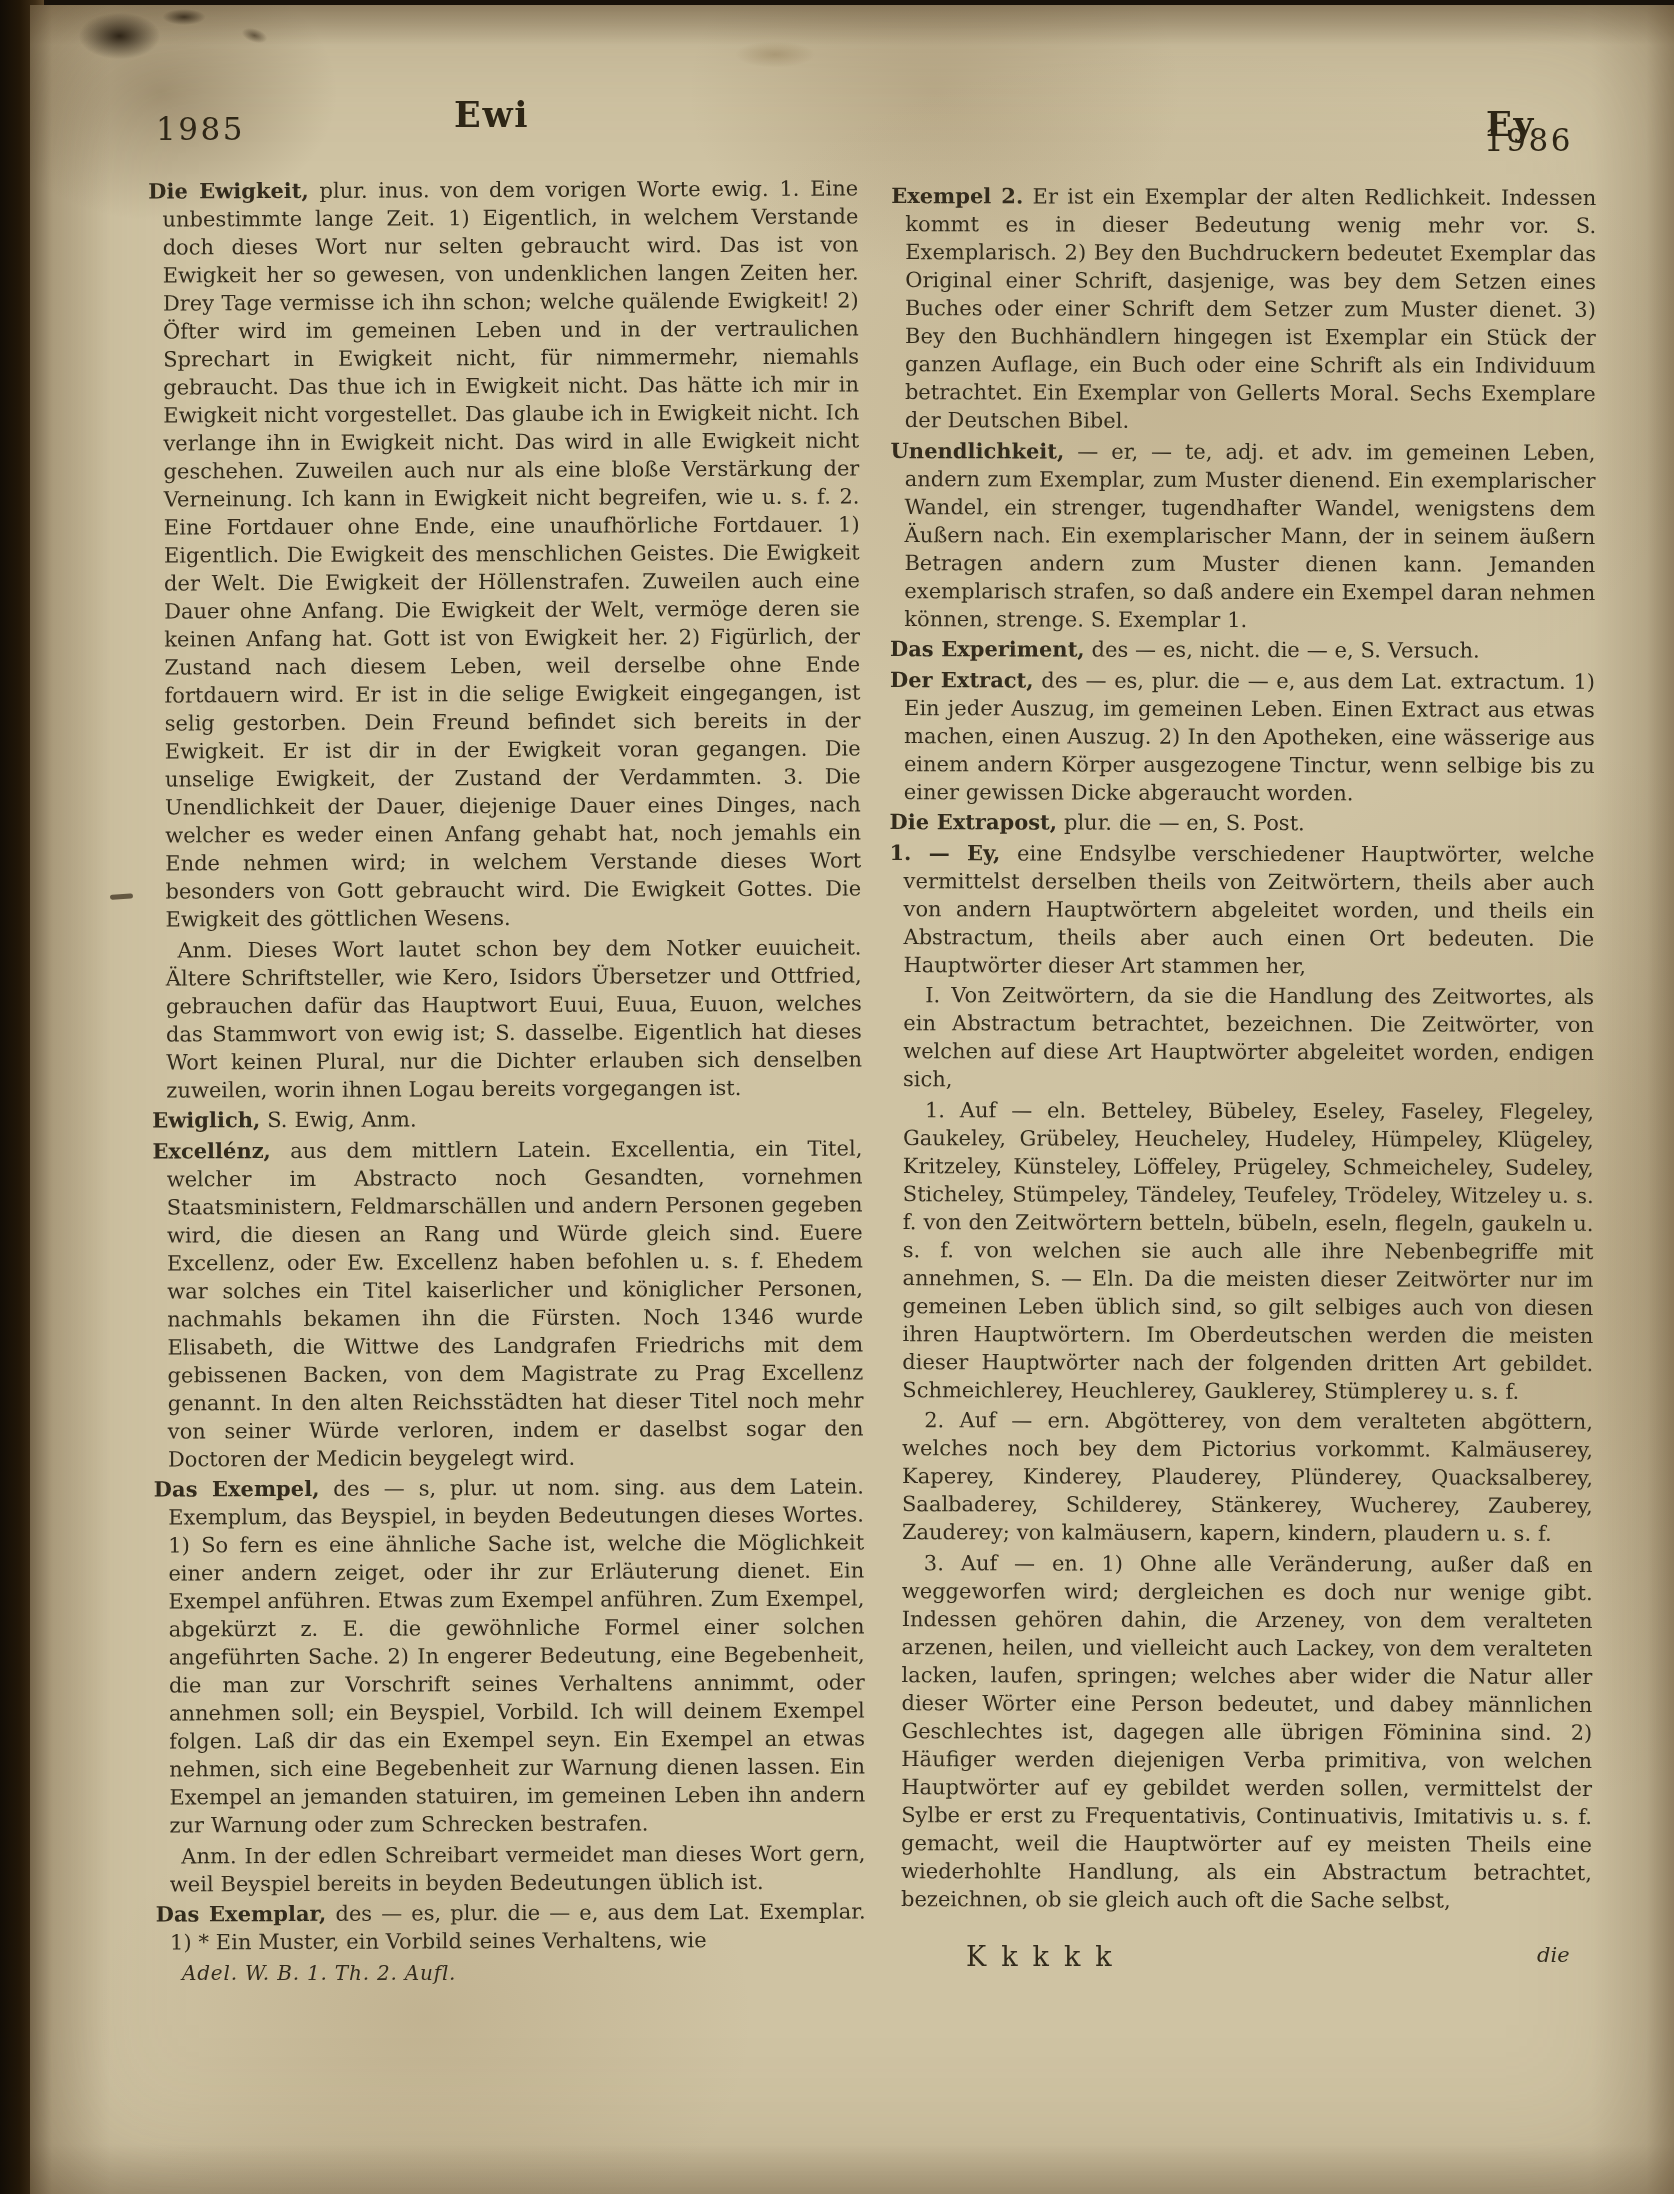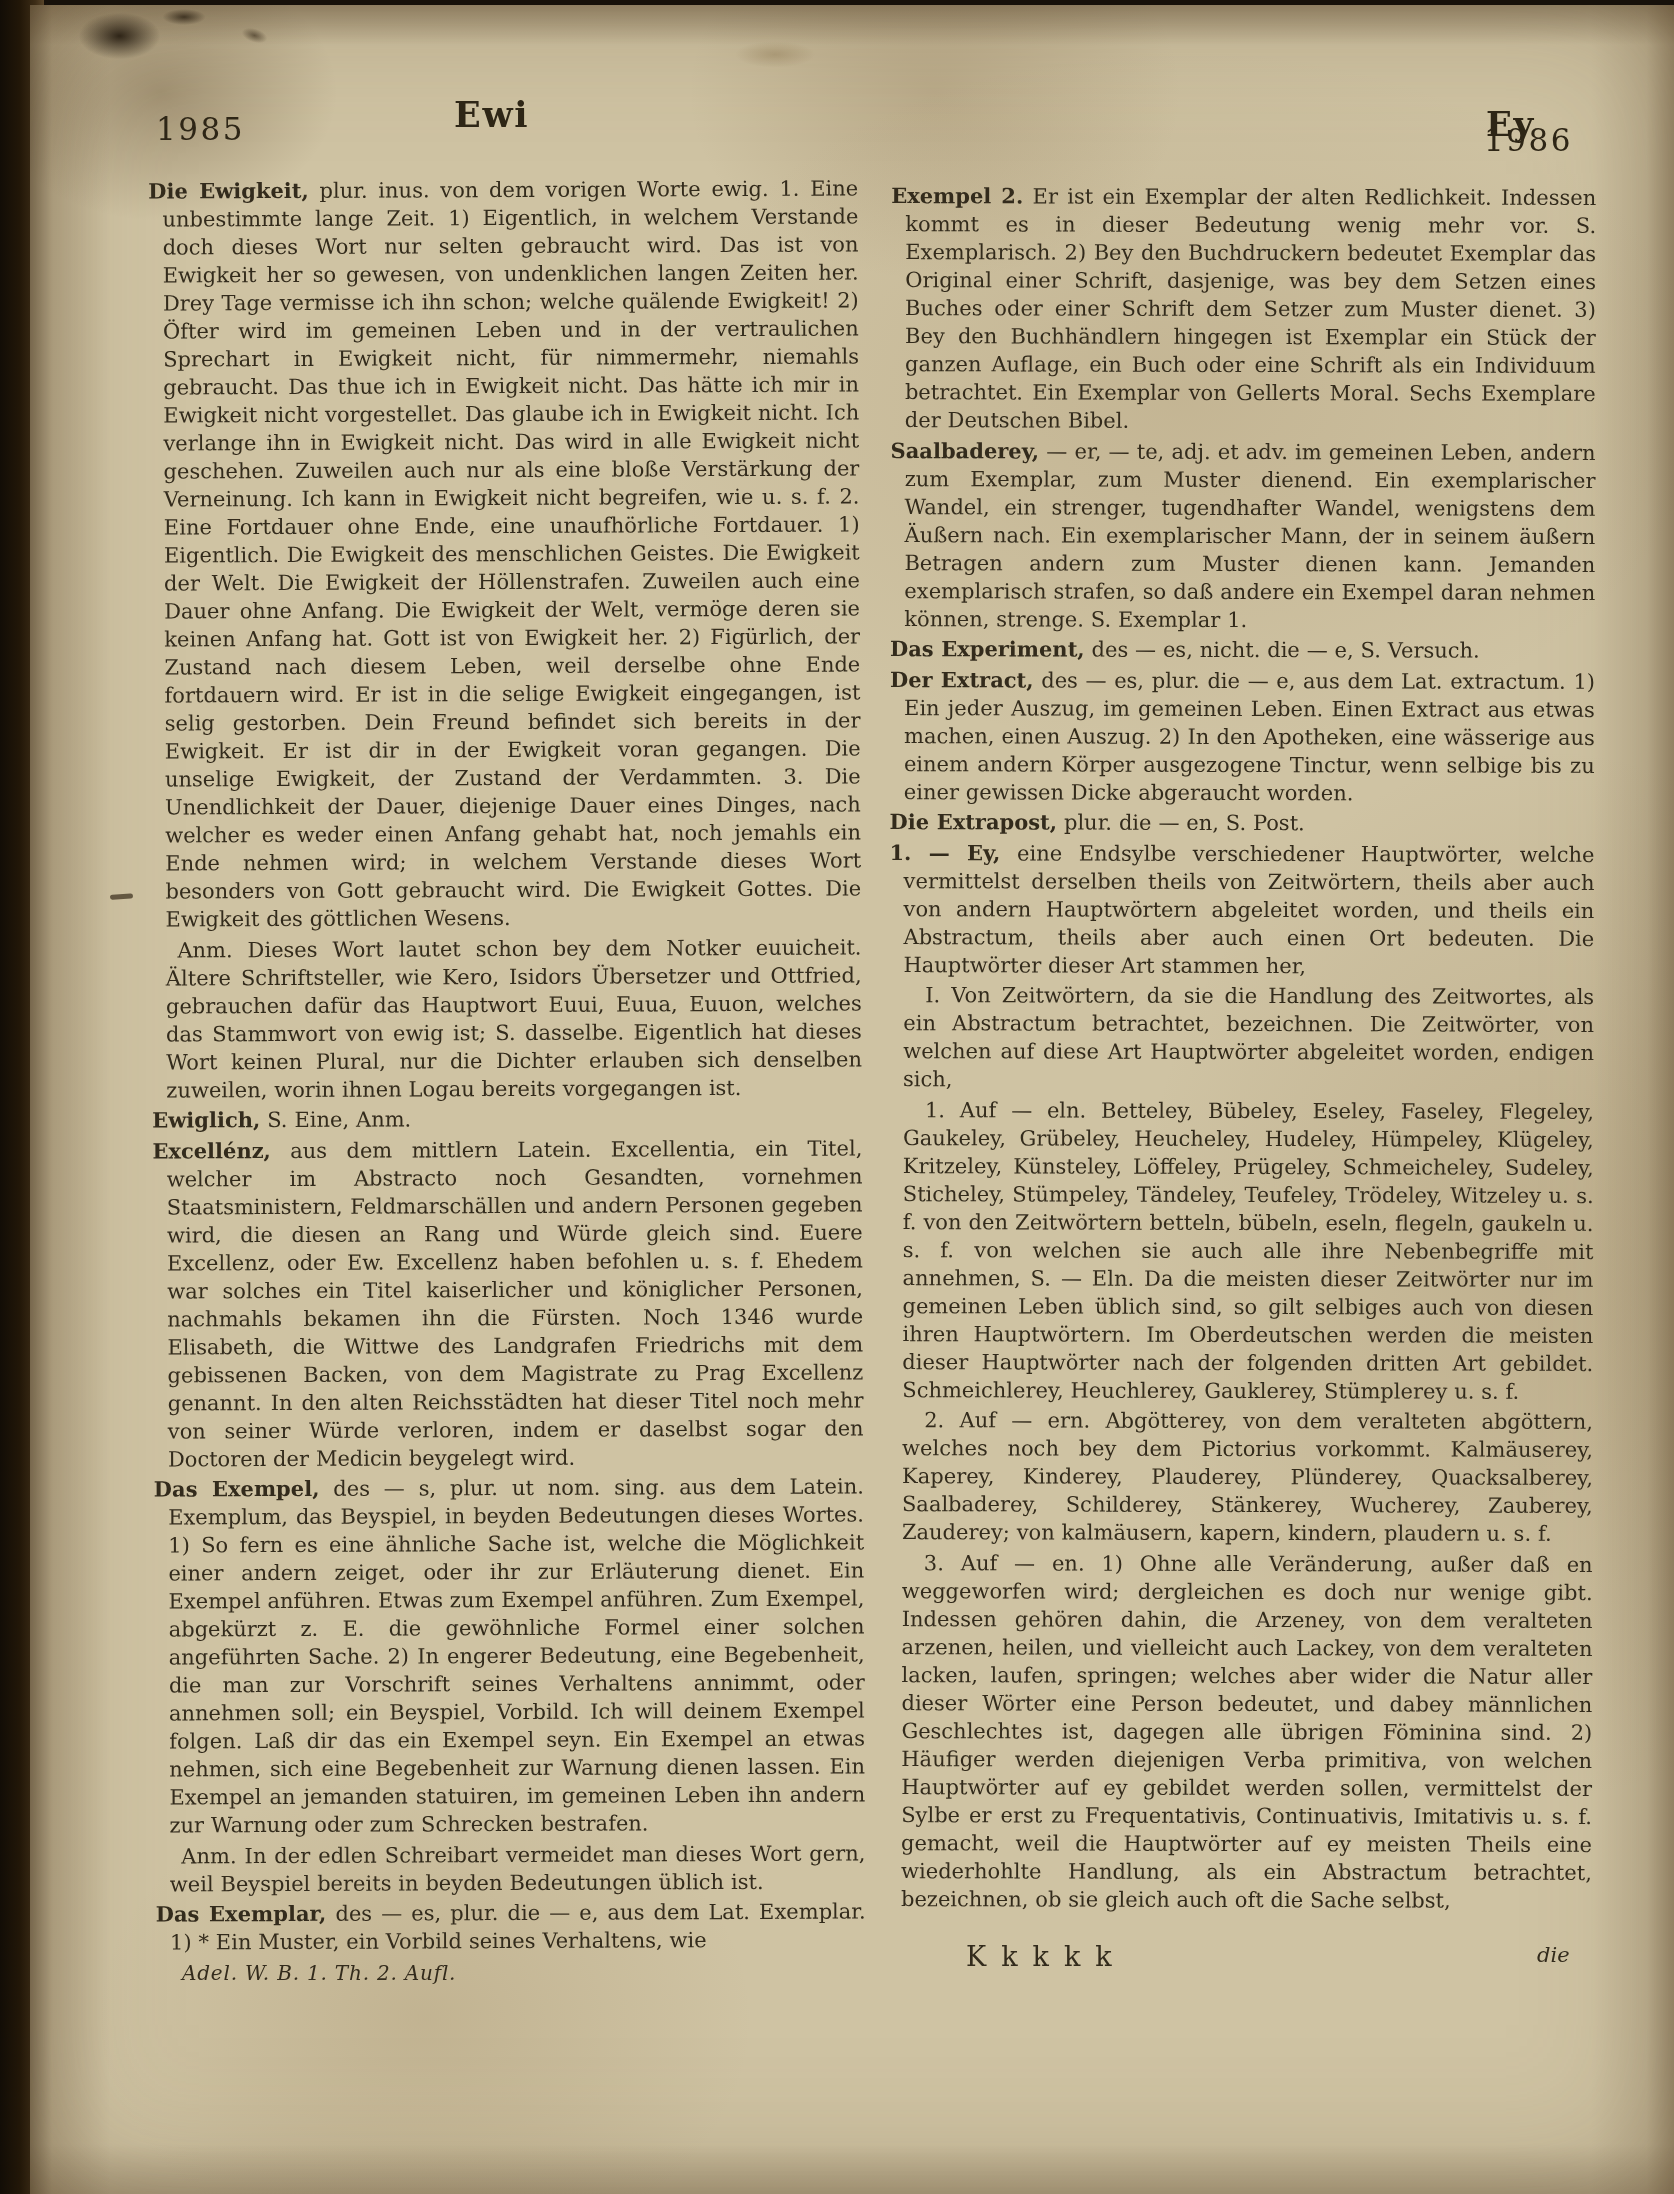--- a/index.html
+++ b/index.html
@@ -102,21 +102,21 @@
     <div class="col col-left">
       <p class="entry">
         <span class="hw">Die Ewigkeit,</span>
         <span>plur. inus. von dem vorigen Worte ewig. 1. Eine unbestimmte lange Zeit. 1) Eigentlich, in welchem Verstande doch dieses Wort nur selten gebraucht wird. Das ist von Ewigkeit her so gewesen, von undenklichen langen Zeiten her. Drey Tage vermisse ich ihn schon; welche quälende Ewigkeit! 2) Öfter wird im gemeinen Leben und in der vertraulichen Sprechart in Ewigkeit nicht, für nimmermehr, niemahls gebraucht. Das thue ich in Ewigkeit nicht. Das hätte ich mir in Ewigkeit nicht vorgestellet. Das glaube ich in Ewigkeit nicht. Ich verlange ihn in Ewigkeit nicht. Das wird in alle Ewigkeit nicht geschehen. Zuweilen auch nur als eine bloße Verstärkung der Verneinung. Ich kann in Ewigkeit nicht begreifen, wie u. s. f. 2. Eine Fortdauer ohne Ende, eine unaufhörliche Fortdauer. 1) Eigentlich. Die Ewigkeit des menschlichen Geistes. Die Ewigkeit der Welt. Die Ewigkeit der Höllenstrafen. Zuweilen auch eine Dauer ohne Anfang. Die Ewigkeit der Welt, vermöge deren sie keinen Anfang hat. Gott ist von Ewigkeit her. 2) Figürlich, der Zustand nach diesem Leben, weil derselbe ohne Ende fortdauern wird. Er ist in die selige Ewigkeit eingegangen, ist selig gestorben. Dein Freund befindet sich bereits in der Ewigkeit. Er ist dir in der Ewigkeit voran gegangen. Die unselige Ewigkeit, der Zustand der Verdammten. 3. Die Unendlichkeit der Dauer, diejenige Dauer eines Dinges, nach welcher es weder einen Anfang gehabt hat, noch jemahls ein Ende nehmen wird; in welchem Verstande dieses Wort besonders von Gott gebraucht wird. Die Ewigkeit Gottes. Die Ewigkeit des göttlichen Wesens.</span>
       </p>
       <p class="anm">
         <span>Anm. Dieses Wort lautet schon bey dem Notker euuicheit. Ältere Schriftsteller, wie Kero, Isidors Übersetzer und Ottfried, gebrauchen dafür das Hauptwort Euui, Euua, Euuon, welches das Stammwort von ewig ist; S. dasselbe. Eigentlich hat dieses Wort keinen Plural, nur die Dichter erlauben sich denselben zuweilen, worin ihnen Logau bereits vorgegangen ist.</span>
       </p>
       <p class="entry">
         <span class="hw">Ewiglich,</span>
-        <span>S. Eine, Anm.</span>
+        <span>S. Ewig, Anm.</span>
       </p>
       <p class="entry">
         <span class="hw">Excellénz,</span>
         <span>aus dem mittlern Latein. Excellentia, ein Titel, welcher im Abstracto noch Gesandten, vornehmen Staatsministern, Feldmarschällen und andern Personen gegeben wird, die diesen an Rang und Würde gleich sind. Euere Excellenz, oder Ew. Excellenz haben befohlen u. s. f. Ehedem war solches ein Titel kaiserlicher und königlicher Personen, nachmahls bekamen ihn die Fürsten. Noch 1346 wurde Elisabeth, die Wittwe des Landgrafen Friedrichs mit dem gebissenen Backen, von dem Magistrate zu Prag Excellenz genannt. In den alten Reichsstädten hat dieser Titel noch mehr von seiner Würde verloren, indem er daselbst sogar den Doctoren der Medicin beygelegt wird.</span>
       </p>
       <p class="entry">
         <span class="hw">Das Exempel,</span>
         <span>des — s, plur. ut nom. sing. aus dem Latein. Exemplum, das Beyspiel, in beyden Bedeutungen dieses Wortes. 1) So fern es eine ähnliche Sache ist, welche die Möglichkeit einer andern zeiget, oder ihr zur Erläuterung dienet. Ein Exempel anführen. Etwas zum Exempel anführen. Zum Exempel, abgekürzt z. E. die gewöhnliche Formel einer solchen angeführten Sache. 2) In engerer Bedeutung, eine Begebenheit, die man zur Vorschrift seines Verhaltens annimmt, oder annehmen soll; ein Beyspiel, Vorbild. Ich will deinem Exempel folgen. Laß dir das ein Exempel seyn. Ein Exempel an etwas nehmen, sich eine Begebenheit zur Warnung dienen lassen. Ein Exempel an jemanden statuiren, im gemeinen Leben ihn andern zur Warnung oder zum Schrecken bestrafen.</span>
       </p>
       <p class="anm">
@@ -127,21 +127,21 @@
         <span>des — es, plur. die — e, aus dem Lat. Exemplar. 1) * Ein Muster, ein Vorbild seines Verhaltens, wie</span>
       </p>
     </div>
 
     <div class="col col-right">
       <p class="entry">
         <span class="hw">Exempel 2.</span>
         <span>Er ist ein Exemplar der alten Redlichkeit. Indessen kommt es in dieser Bedeutung wenig mehr vor. S. Exemplarisch. 2) Bey den Buchdruckern bedeutet Exemplar das Original einer Schrift, dasjenige, was bey dem Setzen eines Buches oder einer Schrift dem Setzer zum Muster dienet. 3) Bey den Buchhändlern hingegen ist Exemplar ein Stück der ganzen Auflage, ein Buch oder eine Schrift als ein Individuum betrachtet. Ein Exemplar von Gellerts Moral. Sechs Exemplare der Deutschen Bibel.</span>
       </p>
       <p class="entry">
-        <span class="hw">Saalbaderey,</span>
+        <span class="hw">Unendlichkeit,</span>
         <span>— er, — te, adj. et adv. im gemeinen Leben, andern zum Exemplar, zum Muster dienend. Ein exemplarischer Wandel, ein strenger, tugendhafter Wandel, wenigstens dem Äußern nach. Ein exemplarischer Mann, der in seinem äußern Betragen andern zum Muster dienen kann. Jemanden exemplarisch strafen, so daß andere ein Exempel daran nehmen können, strenge. S. Exemplar 1.</span>
       </p>
       <p class="entry">
         <span class="hw">Das Experiment,</span>
         <span>des — es, nicht. die — e, S. Versuch.</span>
       </p>
       <p class="entry">
         <span class="hw">Der Extract,</span>
         <span>des — es, plur. die — e, aus dem Lat. extractum. 1) Ein jeder Auszug, im gemeinen Leben. Einen Extract aus etwas machen, einen Auszug. 2) In den Apotheken, eine wässerige aus einem andern Körper ausgezogene Tinctur, wenn selbige bis zu einer gewissen Dicke abgeraucht worden.</span>
       </p>

